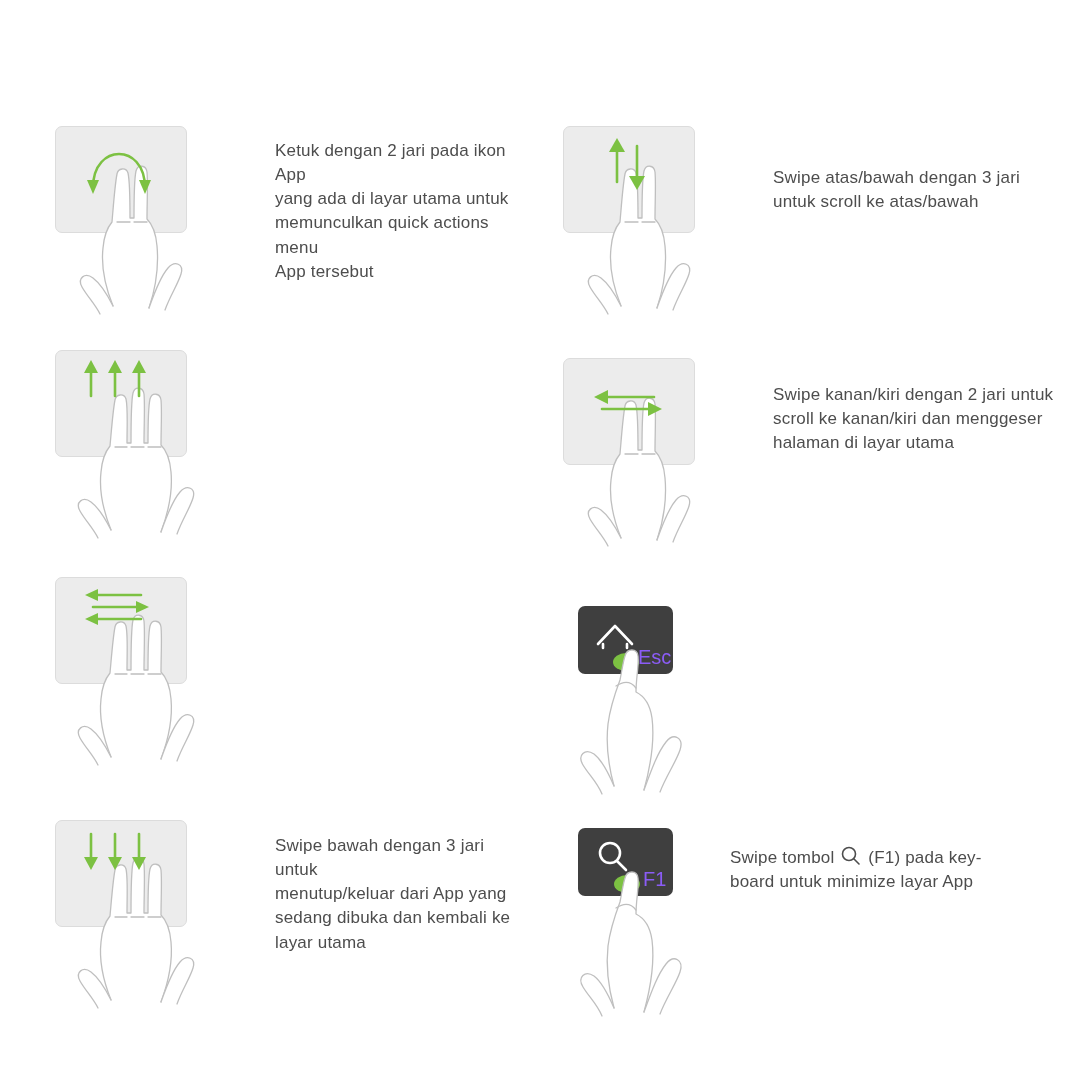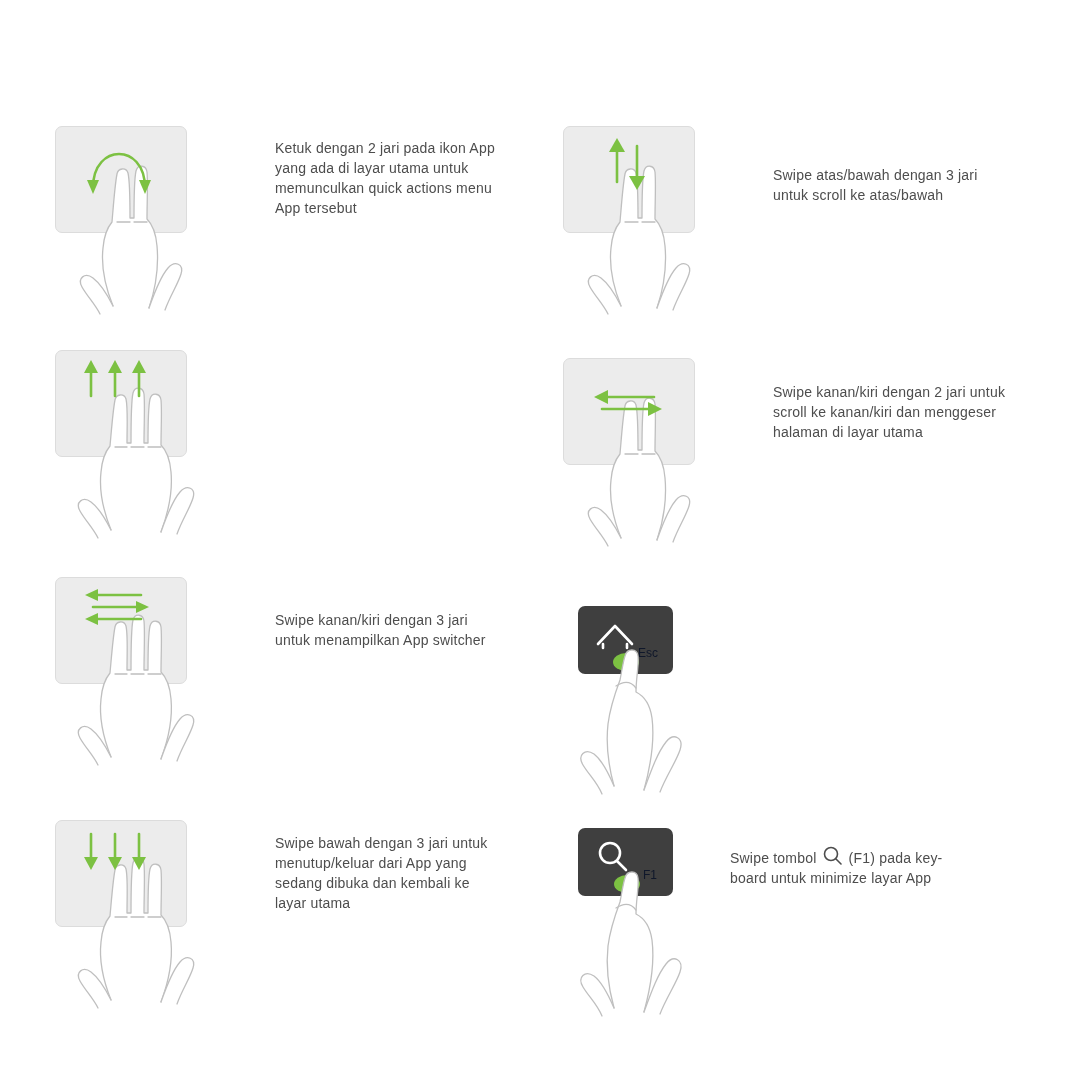--- a/index.html
+++ b/index.html
@@ -22,41 +22,41 @@
   .cell {
     position: absolute;
     display: flex;
     align-items: flex-start;
   }
   .art {
     position: relative;
     flex: 0 0 auto;
   }
   .caption {
-    font-size: 14px;
+    font-size: 17px;
     line-height: 1.42;
     color: #4d4d4d;
     letter-spacing: 0.2px;
     white-space: pre-line;
   }
   .trackpad {
     position: absolute;
     background: #ececec;
     border: 1px solid #dcdcdc;
     border-radius: 7px;
   }
   .key {
     position: absolute;
     background: #3f3f3f;
     border-radius: 7px;
   }
   .keylabel {
     position: absolute;
-    color: #0f172a;
-    font-size: 12px;
+    color: #8b5cf6;
+    font-size: 20px;
     font-family: "Liberation Sans", sans-serif;
   }
   .glyph {
     position: absolute;
   }
   svg { display: block; overflow: visible; }
   .hand path, .hand line, .hand circle {
     fill: none;
     stroke: #bfbfbf;
     stroke-width: 1.3;
@@ -180,22 +180,20 @@
       </svg>
       <svg class="glyph" width="82" height="46" viewBox="0 0 82 46" style="left:22px; top:8px;">
         <line class="arrow" x1="16" y1="10" x2="64" y2="10"></line>
         <polygon class="arrowhead" points="8,10 21,4 21,16"></polygon>
         <line class="arrow" x1="16" y1="22" x2="64" y2="22"></line>
         <polygon class="arrowhead" points="72,22 59,16 59,28"></polygon>
         <line class="arrow" x1="16" y1="34" x2="64" y2="34"></line>
         <polygon class="arrowhead" points="8,34 21,28 21,40"></polygon>
       </svg>
     </div>
-    <div class="caption" style="margin-left:60px; margin-top:34px; width:320px;">Swipe kanan/kiri dengan 3 jari
-untuk menampilkan App switcher</div>
   </div>
 
   <div class="cell" style="left:570px; top:600px; width:500px;">
     <div class="art" style="width:165px; height:200px;">
       <div class="key" style="left:8px; top:6px; width:95px; height:68px;"></div>
       <svg class="glyph" width="46" height="36" viewBox="0 0 46 36" style="left:22px; top:18px;">
         <path d="M6 26 L23 8 L40 26" fill="none" stroke="#ffffff" stroke-width="2.6" stroke-linecap="round" stroke-linejoin="round"></path>
         <path d="M11 26 L11 30 M35 26 L35 30" fill="none" stroke="#ffffff" stroke-width="2.6" stroke-linecap="round"></path>
       </svg>
       <div class="keylabel" style="left:68px; top:46px;">Esc</div>

